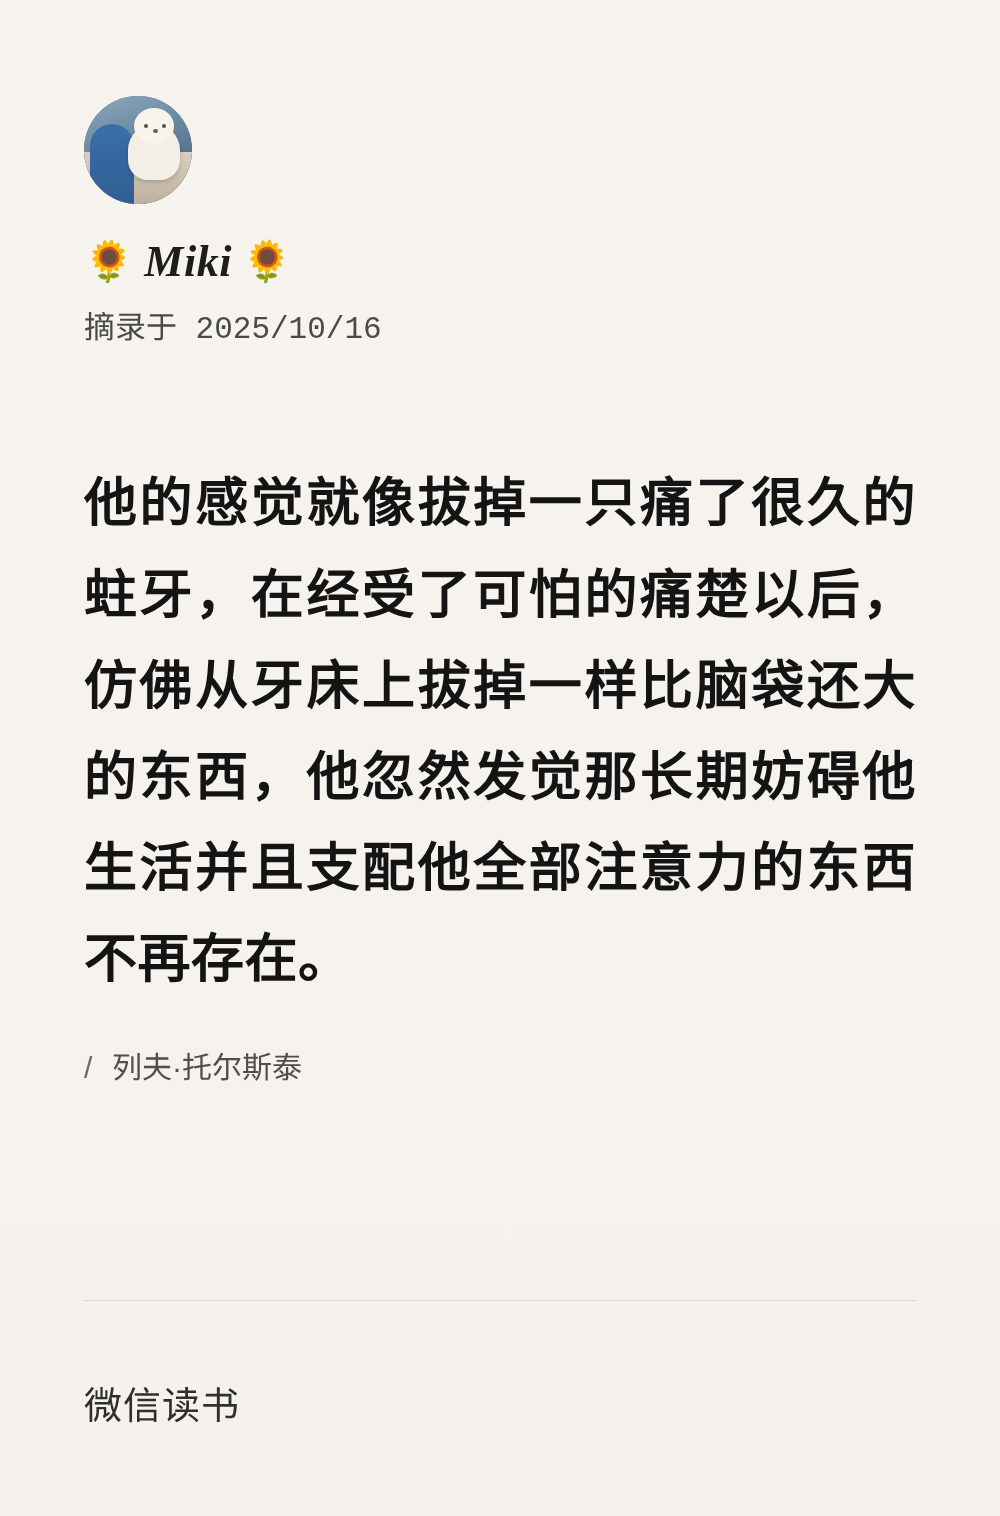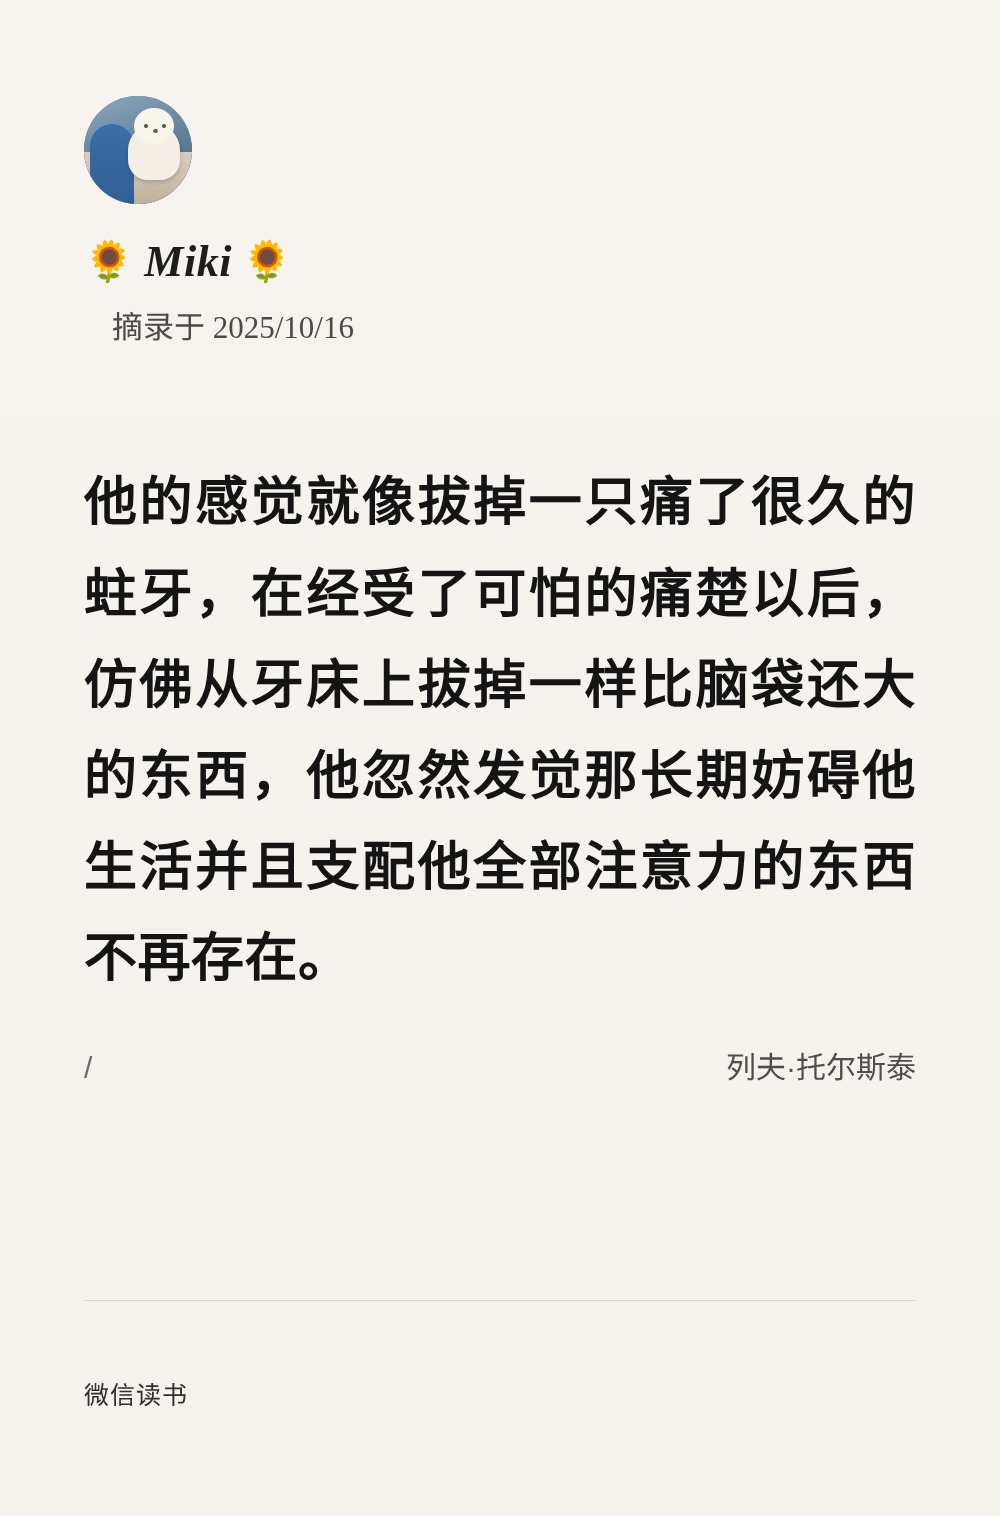--- a/index.html
+++ b/index.html
@@ -107,33 +107,32 @@
   .username .name-text {
     margin: 0 8px;
     font-family: "Liberation Serif", "DejaVu Serif", serif;
     font-style: italic;
   }
 
   .excerpt-date {
     margin-top: 16px;
     font-size: 31px;
     color: #4a4a48;
-    font-family: Liberation Serif, serif;
-    margin-left: 28px;
+    font-family: Liberation Mono, monospace;
   }
 
   
   .quote {
     margin-top: 110px;
     font-size: 53px;
     line-height: 1.72;
     color: #141414;
     font-weight: 700;
     letter-spacing: 0.5px;
-    font-family: Liberation Serif, serif;
+    font-family: Liberation Sans, sans-serif;
     text-align: justify;
   }
 
   
   .source {
     margin-top: 40px;
     font-size: 30px;
     line-height: 1.62;
     color: #4e4e4c;
     font-family: "Liberation Sans", sans-serif;
@@ -146,37 +145,36 @@
   .source .slash {
     position: absolute;
     left: 0;
     top: 0;
     color: #6a6a68;
   }
   .source .author {
     margin-top: 6px;
     padding-left: 28px;
     color: #4e4e4c;
-    text-align: right;
   }
 
   
   .divider {
     position: absolute;
     left: 84px;
     right: 84px;
     top: 1300px;
     height: 1px;
     background: #ddd8d0;
   }
   .footer {
     position: absolute;
     left: 84px;
     top: 1375px;
-    font-size: 25px;
+    font-size: 38px;
     color: #2f2f2d;
     font-family: "Liberation Sans", sans-serif;
     letter-spacing: 1px;
   }
 </style>
 </head>
 <body>
 
 <div class="card">
 

